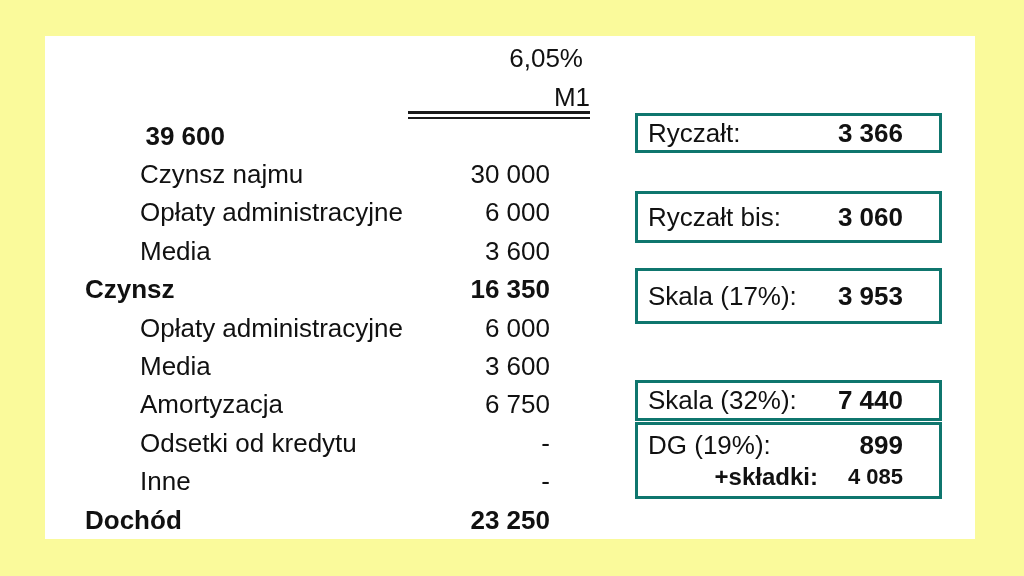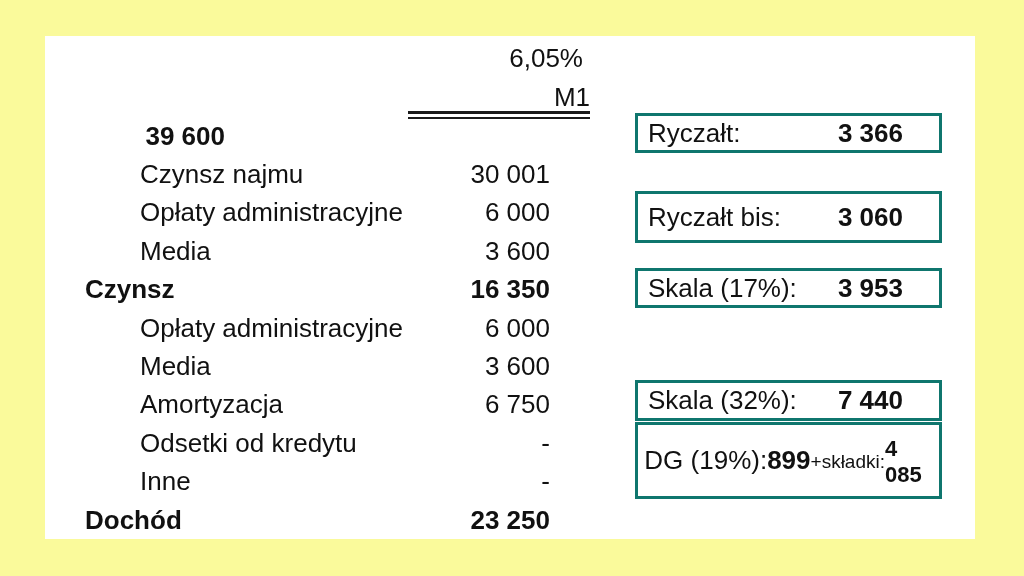--- a/index.html
+++ b/index.html
@@ -34,27 +34,27 @@
   .box{
     position:absolute;left:590px;width:307px;box-sizing:border-box;
     border:3px solid #0f766e;background:#fff;
     display:flex;align-items:center;
     padding:0 36px 0 10px;font-size:26px;
   }
   .box .b-label{flex:1;white-space:nowrap;}
   .box .b-value{font-weight:bold;text-align:right;white-space:nowrap;}
   .box-1{top:77px;height:40px;}
   .box-2{top:155px;height:52px;}
-  .box-3{top:232px;height:40px;gap:32px;}
+  .box-3{top:232px;height:56px;gap:32px;}
   .box-4{top:310px;height:41px;margin-top:34px;}
-  .box-dg{top:386px;height:77px;flex-direction:row;align-items:stretch;justify-content:center;padding:4px 36px 4px 25px;}
+  .box-dg{top:386px;height:77px;flex-direction:column;align-items:stretch;justify-content:center;padding:4px 36px 4px 10px;}
   .dg-main{display:flex;align-items:center;}
   .dg-main .b-label{flex:1;}
   .dg-sub{display:flex;align-items:center;justify-content:flex-end;margin-top:2px;}
-  .dg-sub .s-label{font-size:19px;}
+  .dg-sub .s-label{font-size:24px;margin-right:30px;font-weight:bold;}
   .dg-sub .s-value{font-size:22px;font-weight:bold;}
 </style>
 </head>
 <body>
 
 <div class="panel">
 
   <div class="colhead">
     <div class="rate">6,05%</div>
     <div class="colname">M1</div>
@@ -64,21 +64,21 @@
         <div class="l2"></div>
     </div>
   </div>
 
   <div class="rows">
     <div class="row bold">
       <span class="value">39 600</span>
     </div>
     <div class="row indent">
       <span class="label">Czynsz najmu</span>
-      <span class="value">30 001</span>
+      <span class="value">30 000</span>
     </div>
     <div class="row indent">
       <span class="label">Opłaty administracyjne</span>
       <span class="value">6 000</span>
     </div>
     <div class="row indent">
       <span class="label">Media</span>
       <span class="value">3 600</span>
     </div>
     <div class="row bold">

